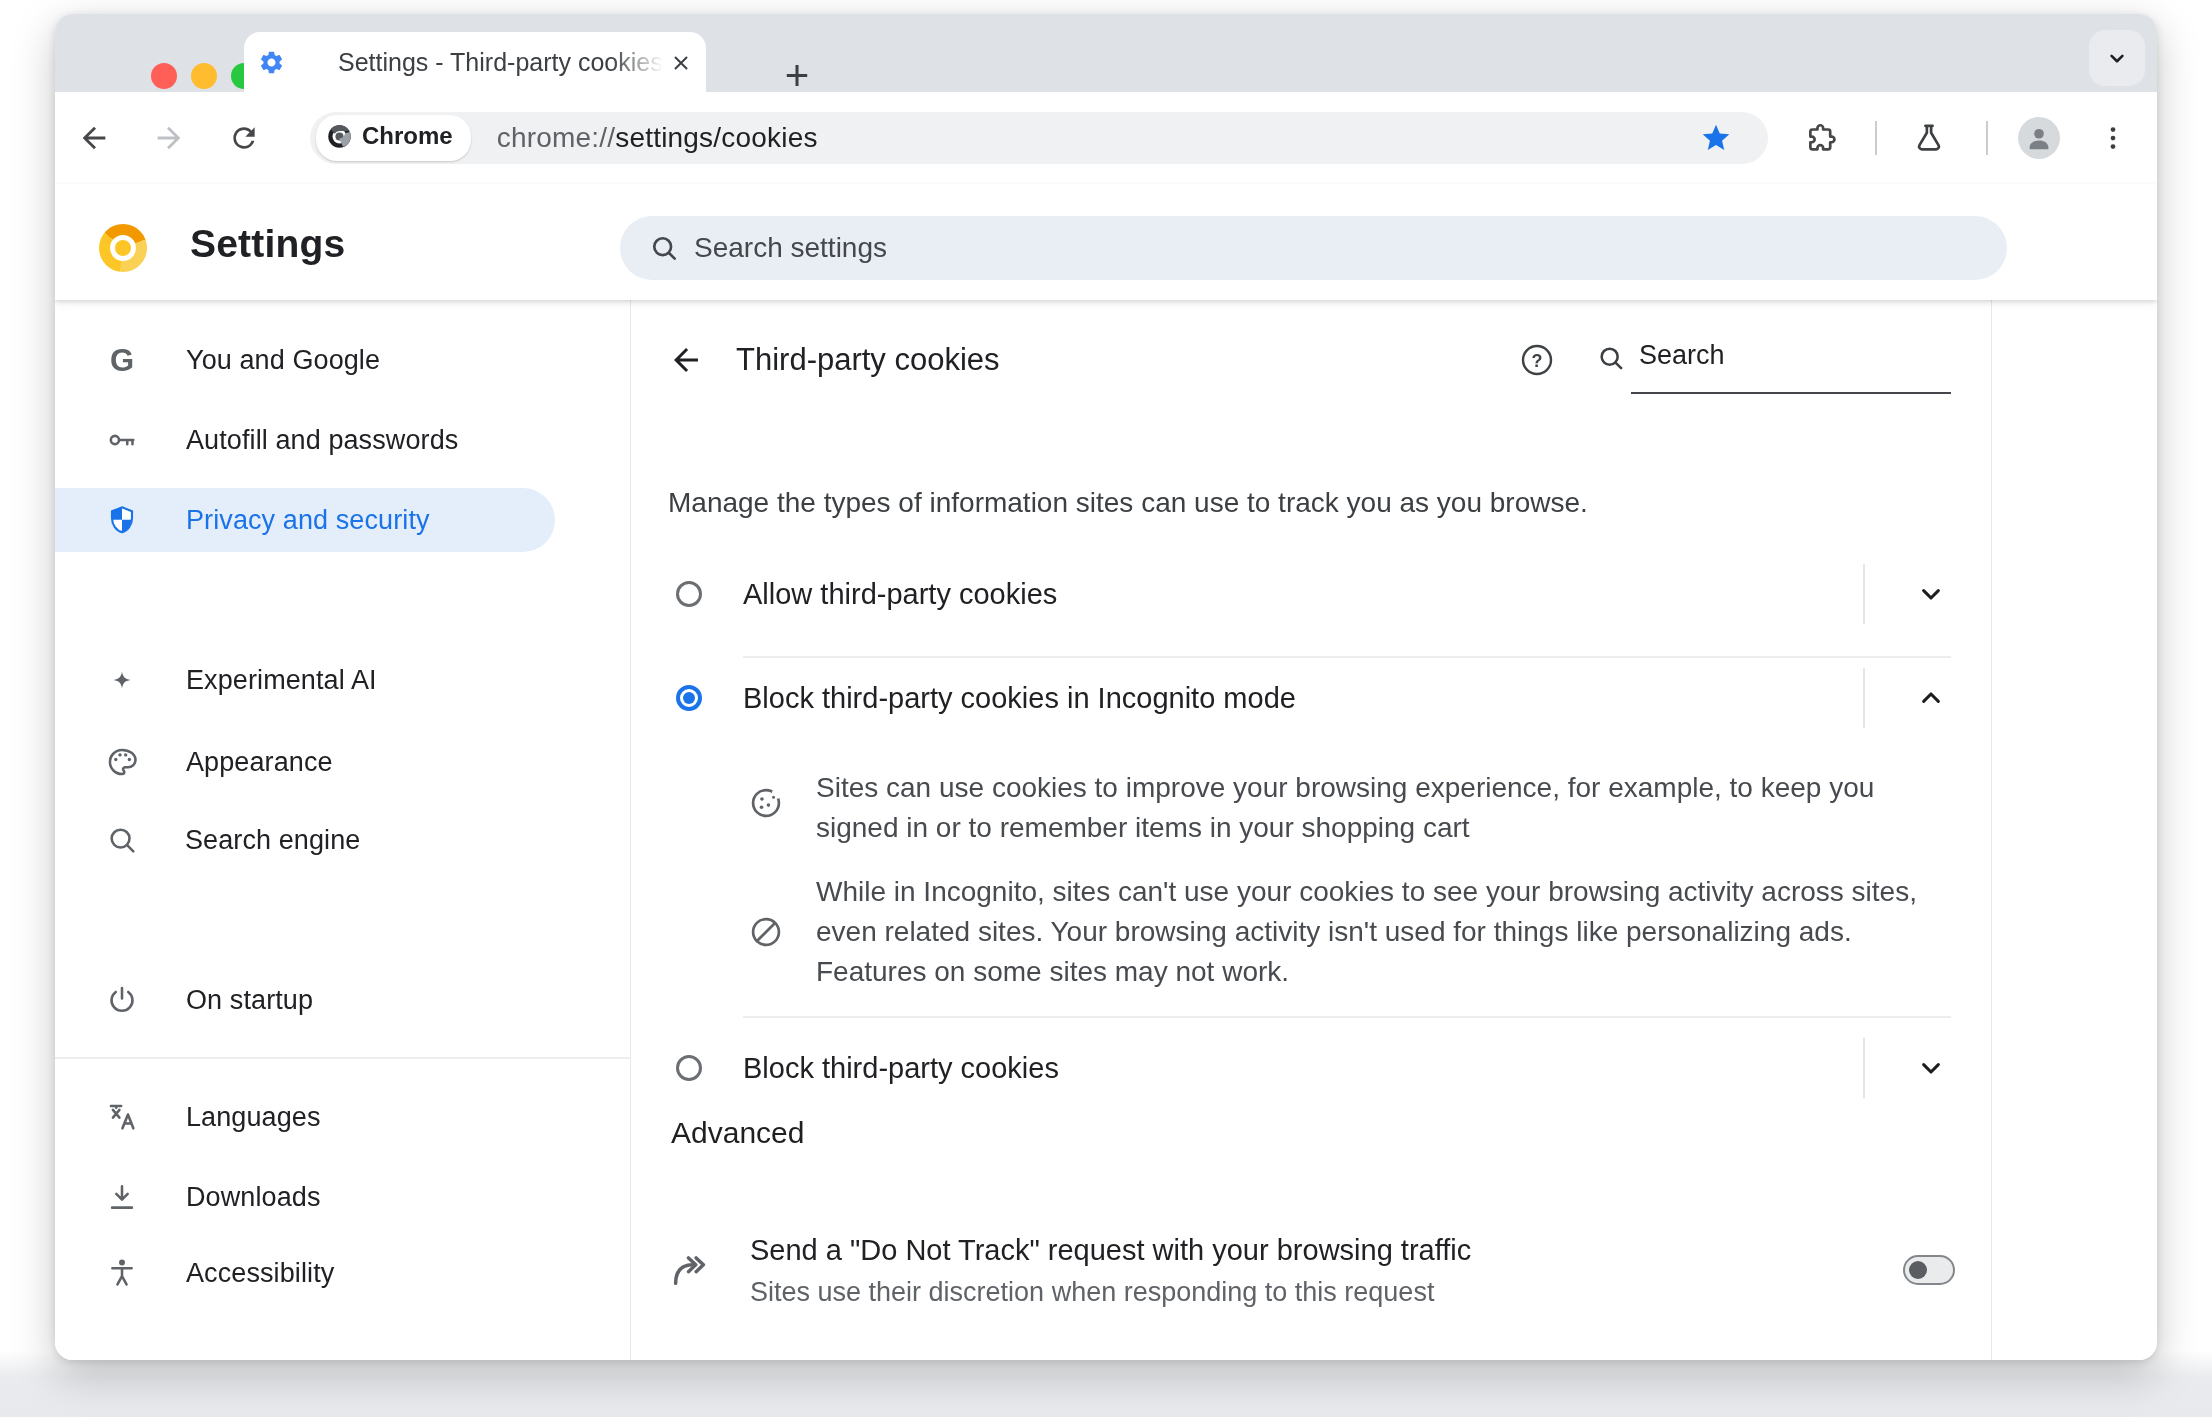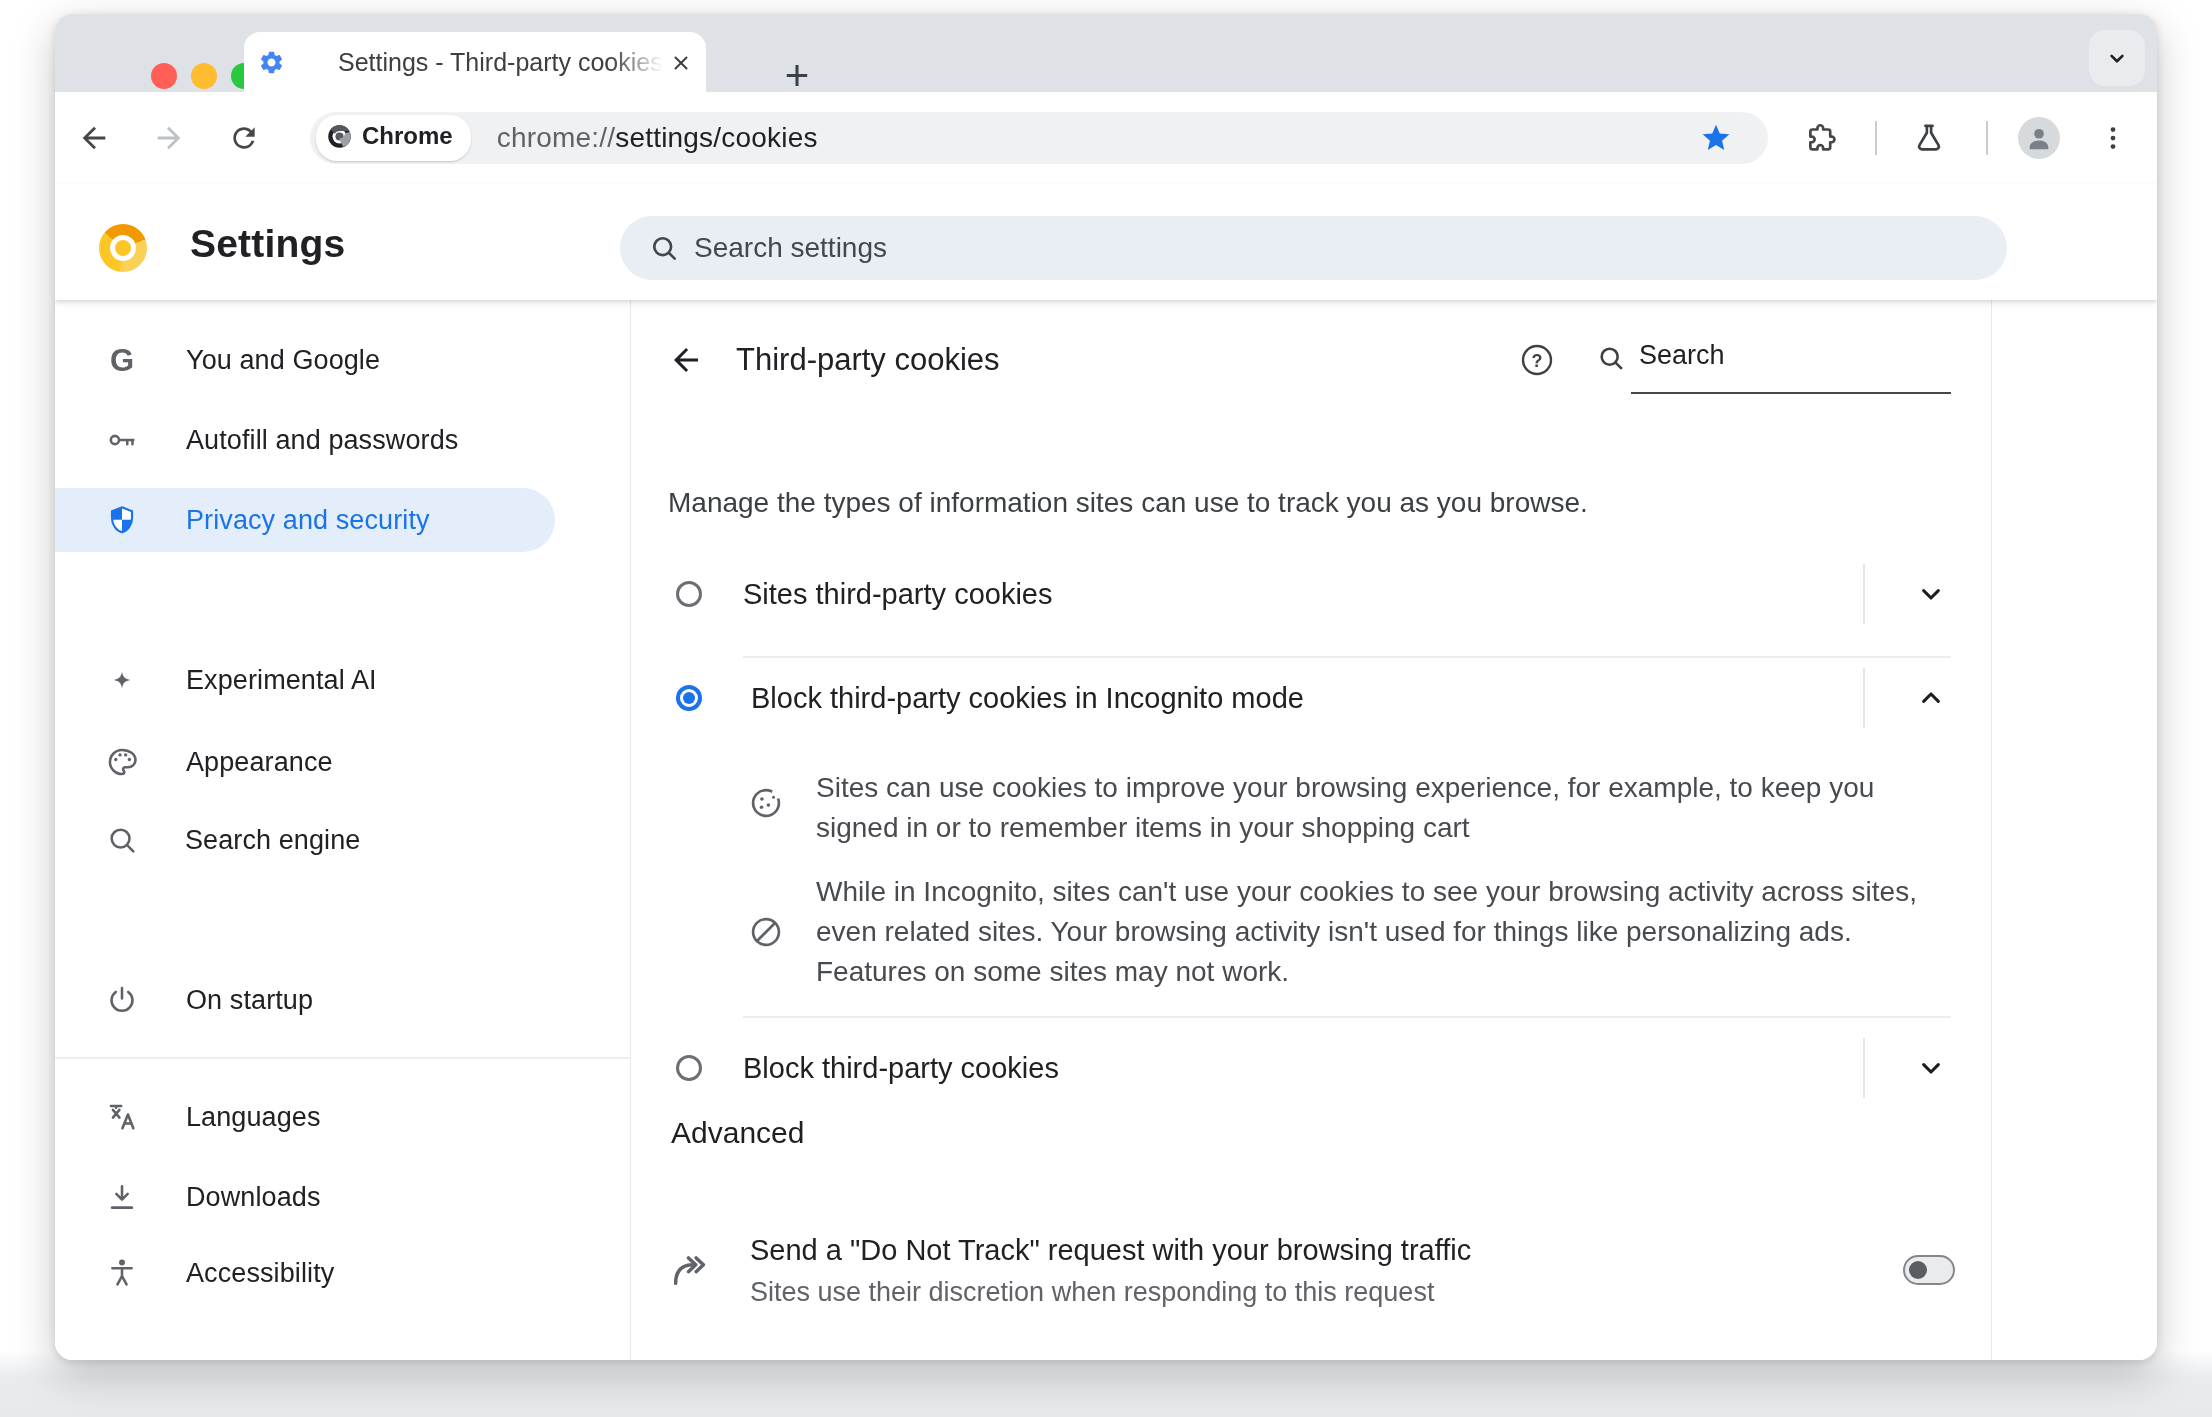--- a/index.html
+++ b/index.html
@@ -348,31 +348,31 @@
       </div>
       <div class="in-search">
         <span class="txt">Search</span>
         <span class="line"></span>
       </div>
 
       <div class="intro">Manage the types of information sites can use to track you as you browse.</div>
 
       <div class="opt-row" style="top:254px;">
         <span class="radio"></span>
-        <span class="opt-label">Sites third-party cookies</span>
+        <span class="opt-label">Allow third-party cookies</span>
         <span class="row-vdiv"></span>
         <span class="row-exp">
           <svg viewBox="0 0 24 24" width="32" height="32">
               <path class="sic" style="stroke:#1c1d1f;stroke-width:2.3" d="M6.5 9.5l5.5 5.5 5.5-5.5"></path>
             </svg>
         </span>
       </div>
       <div class="sep" style="top:356px;"></div>
 
-      <div class="opt-row" style="top:358px;gap:8px;">
+      <div class="opt-row" style="top:358px;">
         <span class="radio sel"></span>
         <span class="opt-label">Block third-party cookies in Incognito mode</span>
         <span class="row-vdiv"></span>
         <span class="row-exp">
           <svg viewBox="0 0 24 24" width="32" height="32">
               <path class="sic" style="stroke:#1c1d1f;stroke-width:2.3" d="M6.5 14.5L12 9l5.5 5.5"></path>
             </svg>
         </span>
       </div>
 

